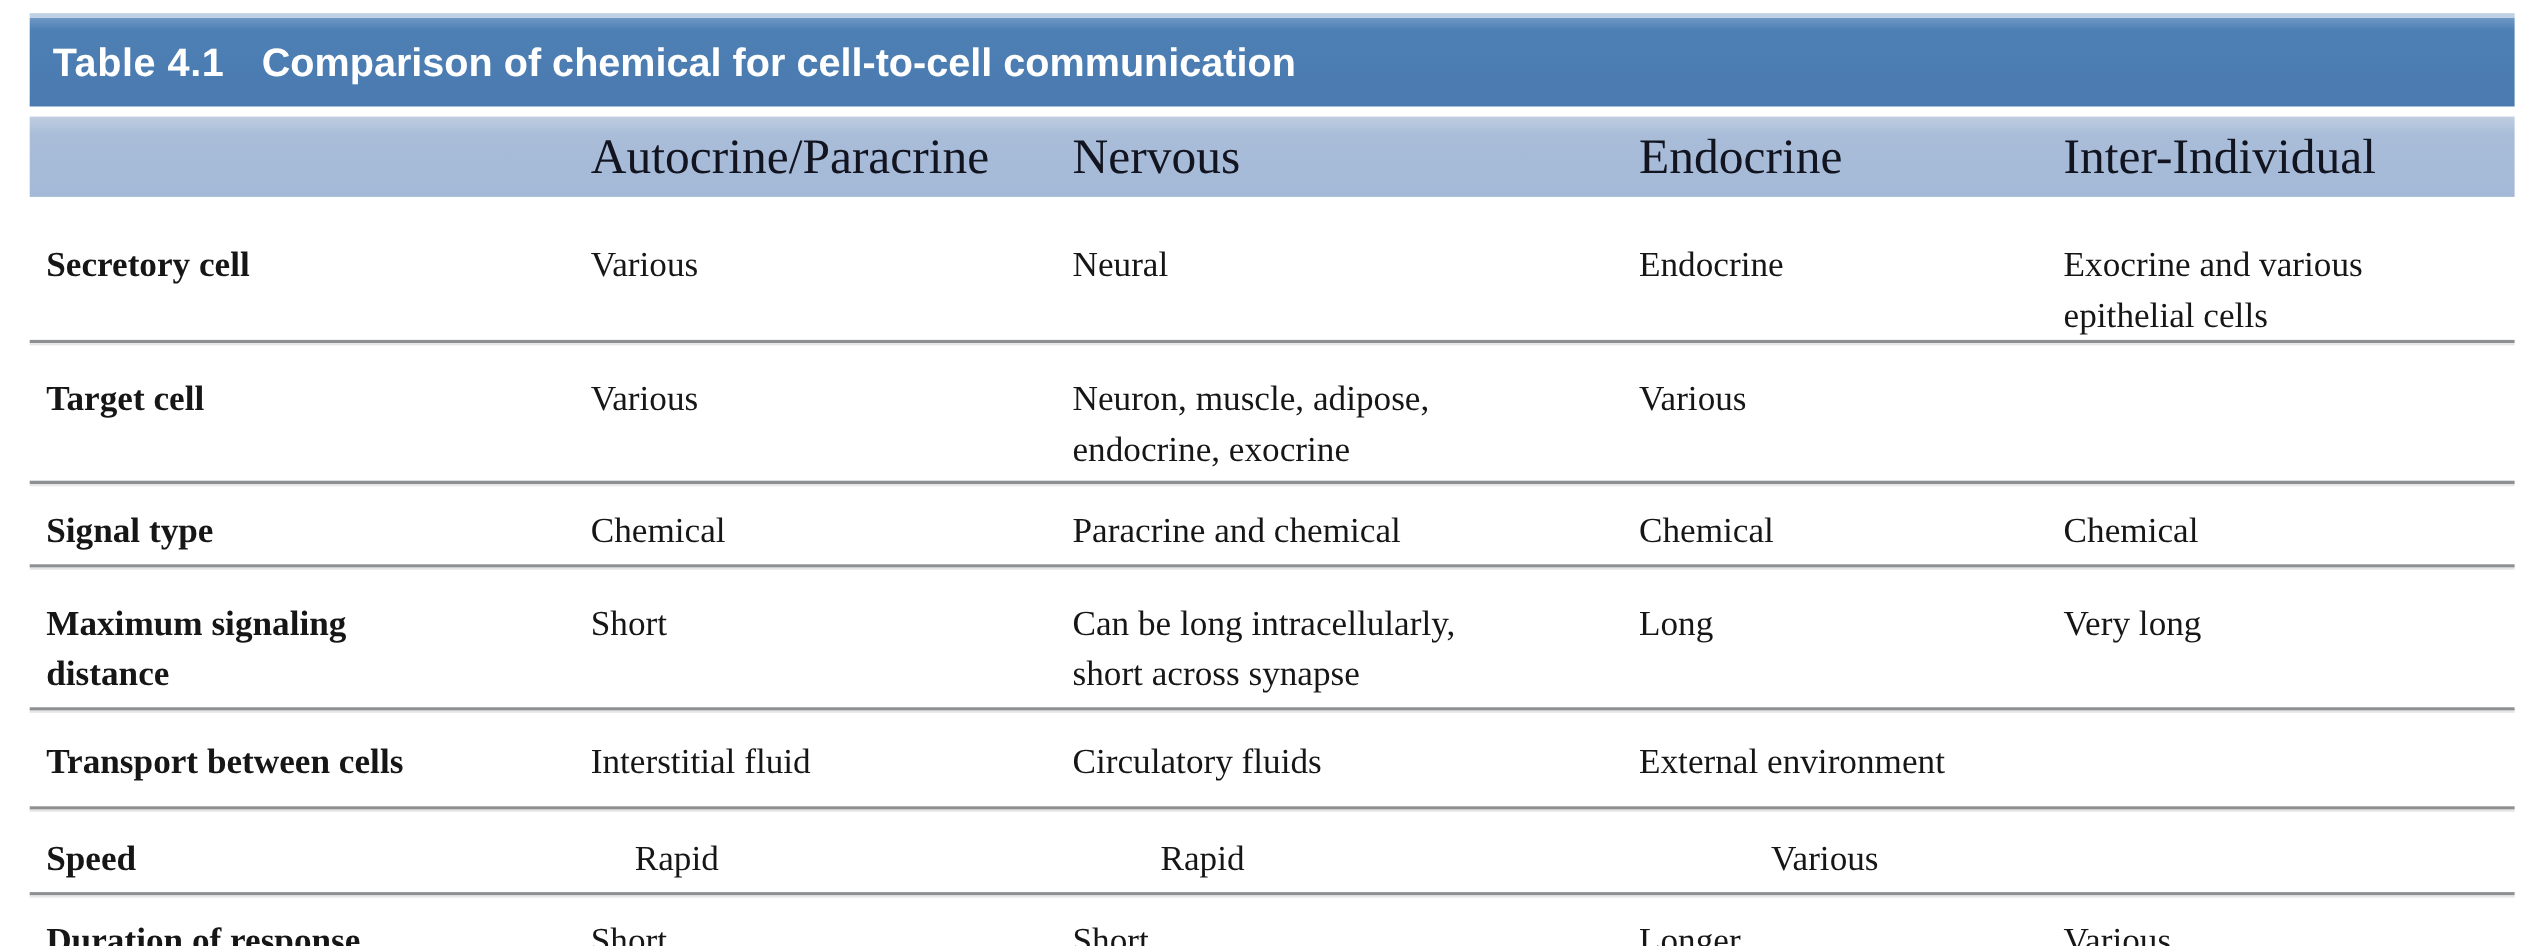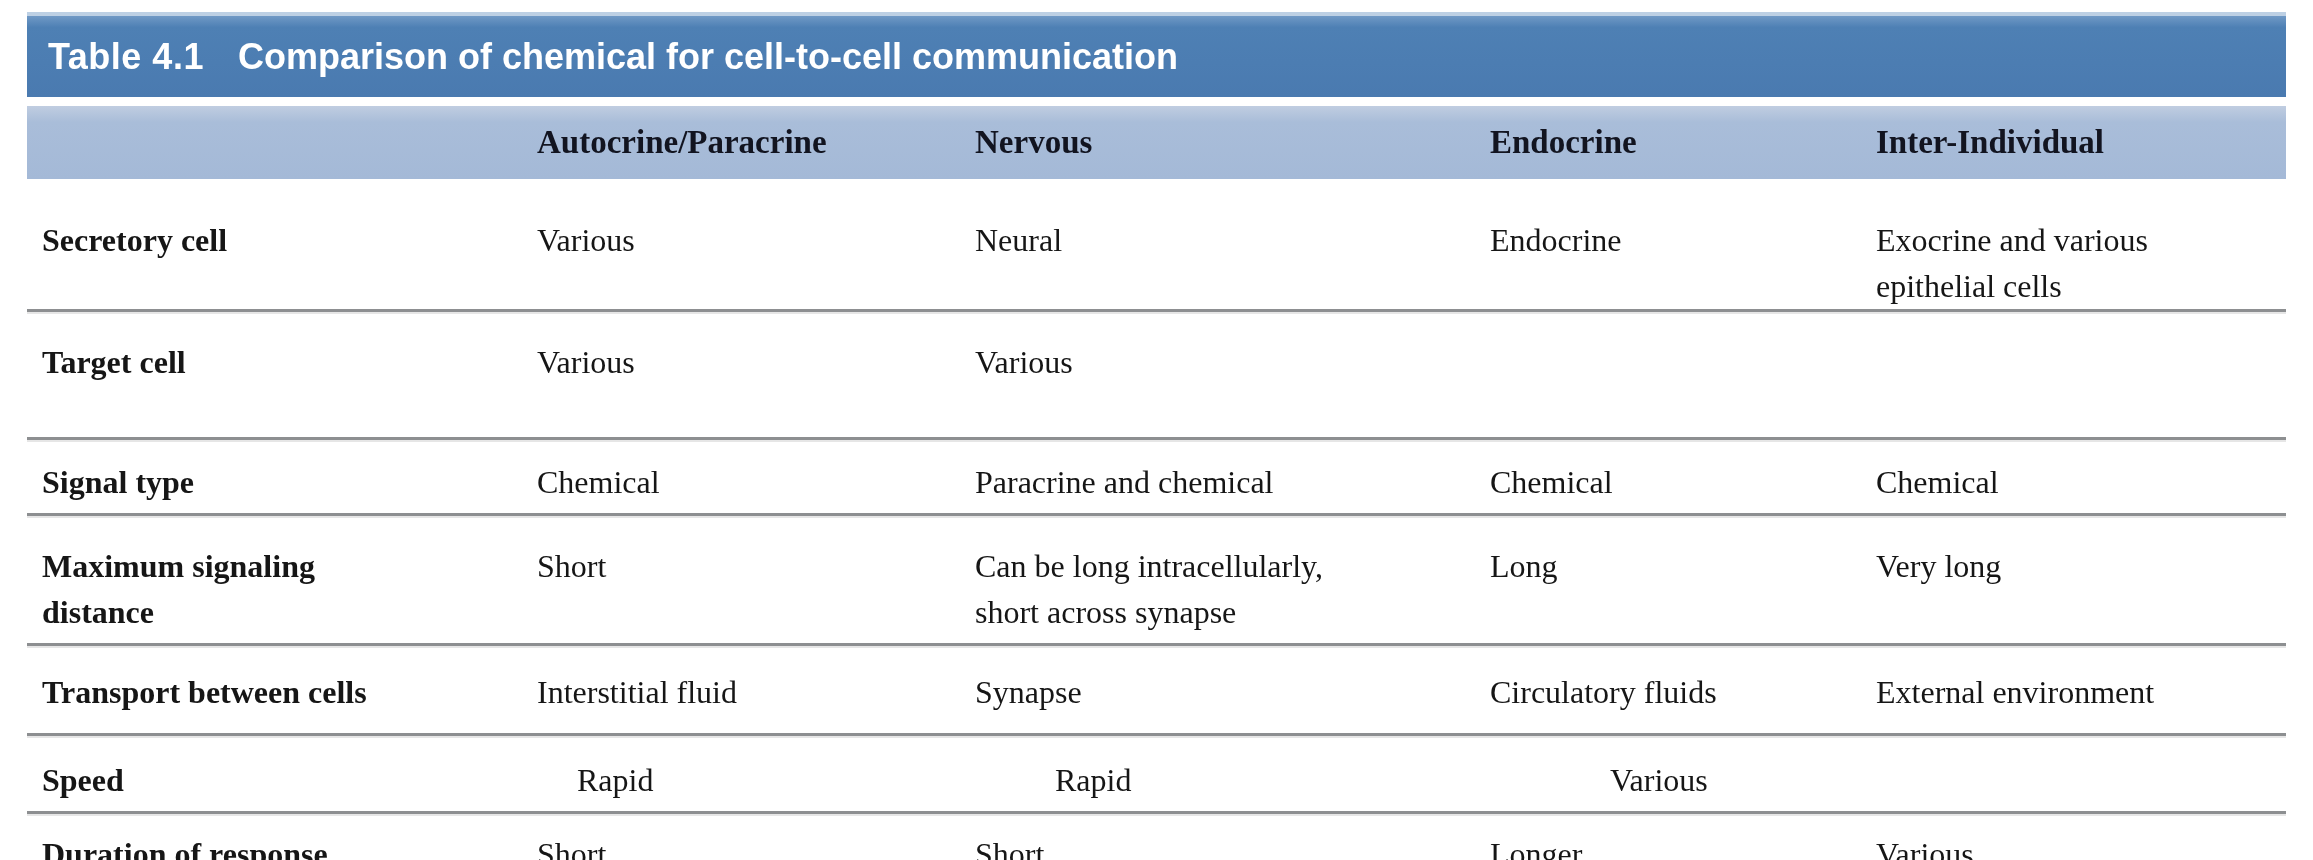--- a/index.html
+++ b/index.html
@@ -30,21 +30,21 @@
     display: grid;
     grid-template-columns: 510px 438px 515px 386px 410px;
   }
 
   .header-row {
     height: 73px;
     background: linear-gradient(to bottom, #c0cde1 0%, #a9bdd9 22%, #a4b9d7 100%);
     align-items: center;
   }
   .header-cell {
-    font-weight: bold; font-size: 33px; color: #121420;
+    font-weight: normal; font-size: 45px; color: #121420;
     padding-right: 30px; line-height: 1.1;
   }
 
   .trow { align-items: start; }
   .cell {
     font-size: 32px; line-height: 1.44;
     padding-right: 45px;
     white-space: pre-line;
   }
   .cell.label { font-weight: bold; padding-left: 15px; padding-right: 120px; }
@@ -93,20 +93,22 @@
 epithelial cells</div>
     </div>
     <div class="divider">
         <div class="dk"></div>
         <div class="lt"></div>
       </div>
 
     <div class="grid-row trow r2">
       <div class="cell label">Target cell</div>
       <div class="cell">Various</div>
+      <div class="cell">Neuron, muscle, adipose,
+endocrine, exocrine</div>
       <div class="cell">Various</div>
     </div>
     <div class="divider">
         <div class="dk"></div>
         <div class="lt"></div>
       </div>
 
     <div class="grid-row trow r3">
       <div class="cell label">Signal type</div>
       <div class="cell">Chemical</div>
@@ -129,21 +131,20 @@
       <div class="cell">Very long</div>
     </div>
     <div class="divider">
         <div class="dk"></div>
         <div class="lt"></div>
       </div>
 
     <div class="grid-row trow r5">
       <div class="cell label">Transport between cells</div>
       <div class="cell">Interstitial fluid</div>
-      <div class="cell">Synapse</div>
       <div class="cell">Circulatory fluids</div>
       <div class="cell">External environment</div>
     </div>
     <div class="divider">
         <div class="dk"></div>
         <div class="lt"></div>
       </div>
 
     <div class="grid-row trow r6">
       <div class="cell label">Speed</div>

